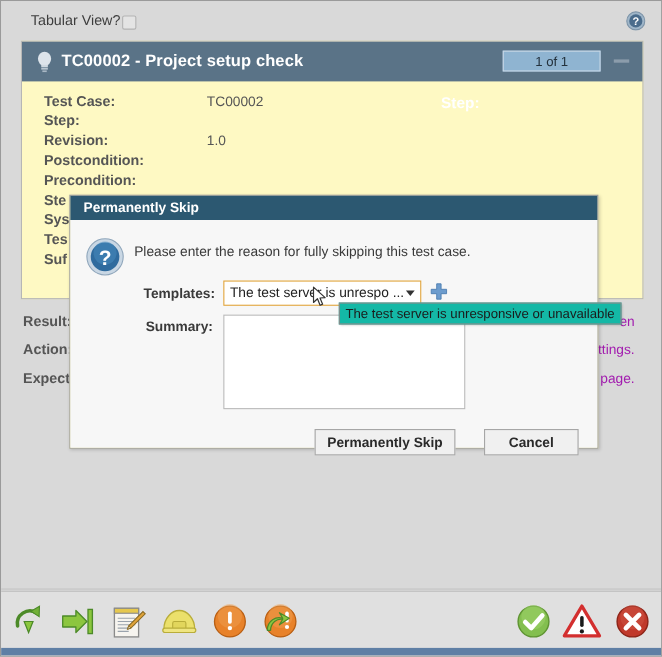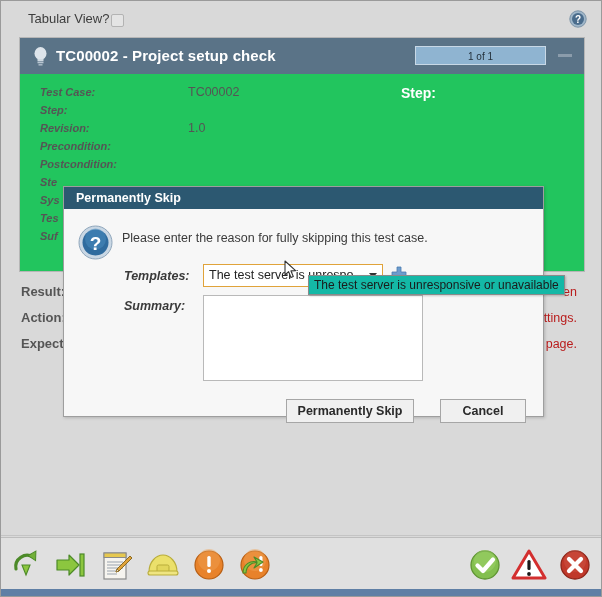--- a/index.html
+++ b/index.html
@@ -54,21 +54,21 @@
     right: 14px; top: 9px;
     width: 18px; height: 18px;
   }
 
   
   .panel {
     position: absolute;
     left: 18px; top: 36px;
     width: 566px;
     height: 235px;
-    background: #22c55e;
+    background: #fef9c3;
     border: 1px solid #b6b6b6;
     box-sizing: border-box;
   }
   .panel-header {
     position: absolute;
     left: 0; top: 0;
     width: 100%;
     height: 36px;
     background: #5a7387;
     box-sizing: border-box;
@@ -91,25 +91,25 @@
     position: absolute;
     right: 148px; top: 11px;
     color: #ffffff;
     font-size: 14px;
     font-weight: bold;
     margin-top: 36px;
   }
   .step-box {
     position: absolute;
     right: 38px; top: 8px;
-    width: 131px; height: 19px;
+    width: 89px; height: 19px;
     background: #8fb4d1;
     border: 1px solid #c8d8e6;
     color: #24323d;
-    font-size: 10px;
+    font-size: 12px;
     text-align: center;
     line-height: 19px;
     box-sizing: border-box;
   }
   .collapse-btn {
     position: absolute;
     right: 12px; top: 16px;
     width: 14px; height: 3px;
     background: #8b9cab;
   }
@@ -125,22 +125,21 @@
     position: relative;
     height: 18px;
     line-height: 18px;
     white-space: nowrap;
   }
   .dlabel {
     position: absolute;
     left: 20px;
     font-weight: bold;
     color: #555555;
-    font-size: 11px;
-    font-style: italic;
+    font-size: 13px;
   }
   .dvalue {
     position: absolute;
     left: 168px;
     color: #555555;
     font-size: 12.5px;
   }
 
   
   .resultrows {
@@ -157,21 +156,21 @@
   }
   .rlabel {
     position: absolute;
     left: 2px;
     font-weight: bold;
     color: #555555;
     font-size: 13px;
   }
   .rtext {
     position: absolute;
-    color: #b91c1c;
+    color: #a21caf;
     font-size: 12.5px;
     right: 8px;
     text-align: right;
   }
 
   
   .toolbar {
     position: absolute;
     left: 0;
     top: 536px;
@@ -199,21 +198,21 @@
     left: 0;
     top: 534px;
     width: 600px;
     height: 1px;
     background: #c4c4c4;
   }
 
   
   .dialog {
     position: absolute;
-    left: 62px; top: 185px;
+    left: 62px; top: 176px;
     width: 481px;
     height: 231px;
     background: #fef9c3;
     border: 1px solid #9e9e9e;
     box-sizing: border-box;
     box-shadow: 1px 1px 3px rgba(0,0,0,0.18);
   }
   .dialog-title {
     position: absolute;
     left: 0; top: 0;
@@ -243,22 +242,21 @@
     position: absolute;
     left: 58px; top: 22px;
     font-size: 12.5px;
     color: #3a3a3a;
   }
   .field-label {
     position: absolute;
     font-weight: bold;
     font-size: 12.5px;
     color: #3a3a3a;
-    text-align: left;
-    font-style: italic;
+    text-align: center;
   }
   .lbl-templates { left: 60px; top: 60px; width: 78px; }
   .lbl-summary   { left: 60px; top: 90px; width: 78px; }
 
   .tmpl-select {
     position: absolute;
     left: 139px; top: 55px;
     width: 180px; height: 23px;
     background: #ffffff;
     border: 1px solid #e0a33a;
@@ -380,25 +378,25 @@
           <span class="dvalue">TC00002</span>
         </div>
         <div class="drow">
           <span class="dlabel">Step:</span>
         </div>
         <div class="drow">
           <span class="dlabel">Revision:</span>
           <span class="dvalue">1.0</span>
         </div>
         <div class="drow">
+          <span class="dlabel">Postcondition:</span>
+          <span class="dvalue"></span>
+        </div>
+        <div class="drow">
           <span class="dlabel">Precondition:</span>
-          <span class="dvalue"></span>
-        </div>
-        <div class="drow">
-          <span class="dlabel">Postcondition:</span>
           <span class="dvalue"></span>
         </div>
         <div class="drow">
           <span class="dlabel">Ste</span>
           <span class="dvalue"></span>
         </div>
         <div class="drow">
           <span class="dlabel">Sys</span>
           <span class="dvalue"></span>
         </div>

